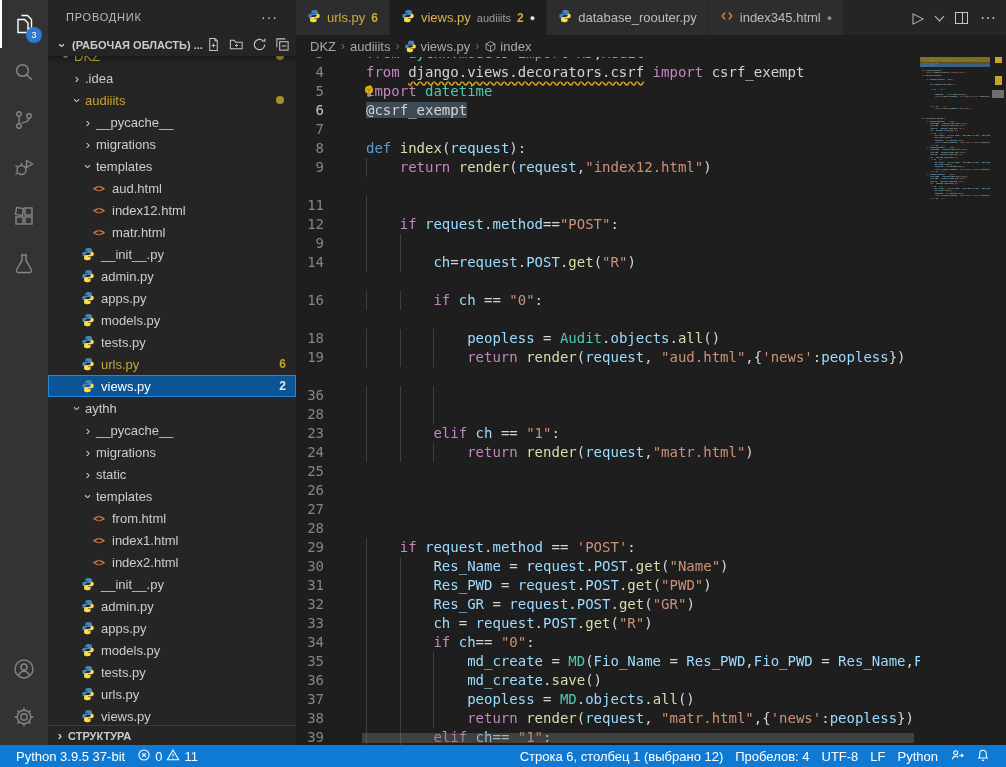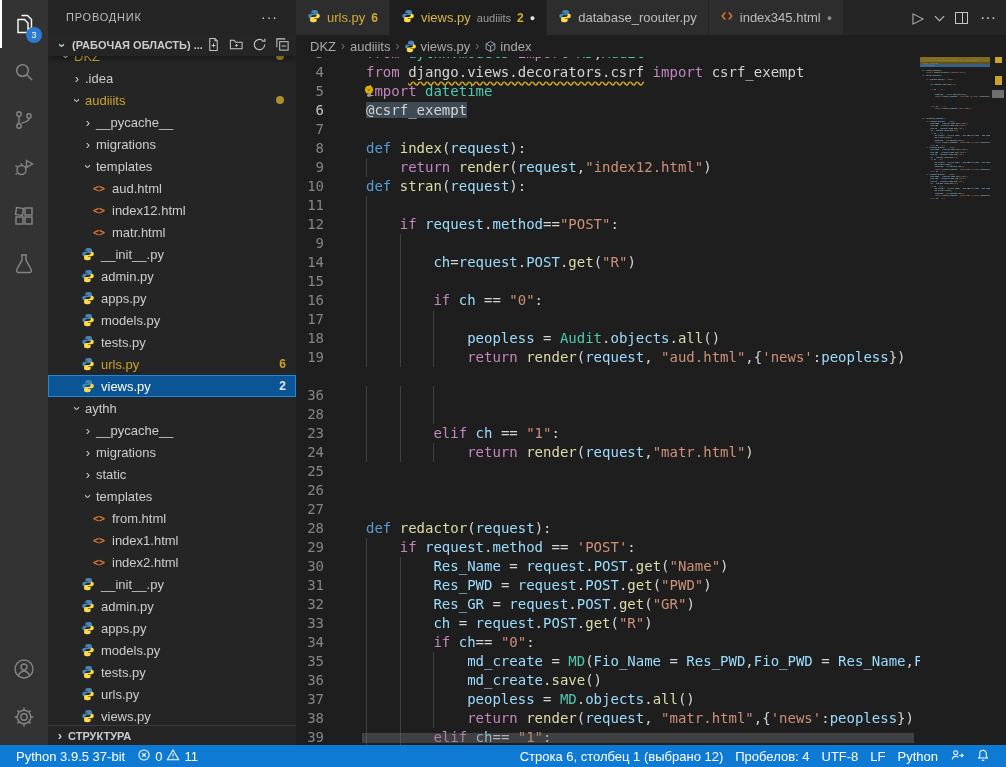--- a/index.html
+++ b/index.html
@@ -483,38 +483,35 @@
         <div class="cline" style="top: 25px;"><span class="lnum">5</span><span class="ltext"><span class="tk-kw">import</span><span class="tk-p"> </span><span class="tk-c">datetime</span></span></div>
         <span class="bulb"><svg viewBox="0 0 16 16">
             <circle cx="8" cy="6.5" r="4.6" fill="#ddb100"></circle>
             <rect x="6" y="11.5" width="4" height="3" rx="0.8" fill="#9a9a9a"></rect>
             <path d="M6.5 5.2l1.5 3 1.5-3" stroke="#8a6d00" stroke-width="1" fill="none"></path>
           </svg></span>
         <div class="cline" style="top: 44px;"><span class="lnum cur">6</span><span class="ltext"><span class="tk-sel">@csrf_exempt</span></span></div>
         <div class="cline" style="top: 63px;"><span class="lnum">7</span><span class="ltext"></span></div>
         <div class="cline" style="top: 82px;"><span class="lnum">8</span><span class="ltext"><span class="tk-def">def</span><span class="tk-p"> </span><span class="tk-fn">index</span><span class="tk-p">(</span><span class="tk-v">request</span><span class="tk-p">):</span></span></div>
         <div class="cline" style="top: 101px;"><span class="guide" style="left: 70px;"></span><span class="lnum">9</span><span class="ltext"><span class="tk-p">    </span><span class="tk-kw">return</span><span class="tk-p"> </span><span class="tk-fn">render</span><span class="tk-p">(</span><span class="tk-v">request</span><span class="tk-p">,</span><span class="tk-s">"index12.html"</span><span class="tk-p">)</span></span></div>
-        <div class="cline" style="top: 120px;"><span class="lnum">10</span><span class="ltext"><span class="tk-def">def</span><span class="tk-p"> </span><span class="tk-fn">stran</span><span class="tk-p">(</span><span class="tk-v">request</span><span class="tk-p">):</span></span></div>
         <div class="cline" style="top: 139px;"><span class="guide" style="left: 70px;"></span><span class="lnum">11</span><span class="ltext"></span></div>
         <div class="cline" style="top: 158px;"><span class="guide" style="left: 70px;"></span><span class="lnum">12</span><span class="ltext"><span class="tk-p">    </span><span class="tk-kw">if</span><span class="tk-p"> </span><span class="tk-v">request</span><span class="tk-p">.</span><span class="tk-v">method</span><span class="tk-p">==</span><span class="tk-s">"POST"</span><span class="tk-p">:</span></span></div>
         <div class="cline" style="top: 177px;"><span class="guide" style="left: 70px;"></span><span class="guide" style="left: 103.7px;"></span><span class="lnum">9</span><span class="ltext"></span></div>
         <div class="cline" style="top: 196px;"><span class="guide" style="left: 70px;"></span><span class="guide" style="left: 103.7px;"></span><span class="lnum">14</span><span class="ltext"><span class="tk-p">        </span><span class="tk-v">ch</span><span class="tk-p">=</span><span class="tk-v">request</span><span class="tk-p">.</span><span class="tk-v">POST</span><span class="tk-p">.</span><span class="tk-fn">get</span><span class="tk-p">(</span><span class="tk-s">"R"</span><span class="tk-p">)</span></span></div>
-        <div class="cline" style="top: 215px;"><span class="guide" style="left: 70px;"></span><span class="guide" style="left: 103.7px;"></span><span class="lnum">15</span><span class="ltext"></span></div>
         <div class="cline" style="top: 234px;"><span class="guide" style="left: 70px;"></span><span class="guide" style="left: 103.7px;"></span><span class="lnum">16</span><span class="ltext"><span class="tk-p">        </span><span class="tk-kw">if</span><span class="tk-p"> </span><span class="tk-v">ch</span><span class="tk-p"> == </span><span class="tk-s">"0"</span><span class="tk-p">:</span></span></div>
-        <div class="cline" style="top: 253px;"><span class="guide" style="left: 70px;"></span><span class="guide" style="left: 103.7px;"></span><span class="guide" style="left: 137.4px;"></span><span class="lnum">17</span><span class="ltext"></span></div>
         <div class="cline" style="top: 272px;"><span class="guide" style="left: 70px;"></span><span class="guide" style="left: 103.7px;"></span><span class="guide" style="left: 137.4px;"></span><span class="lnum">18</span><span class="ltext"><span class="tk-p">            </span><span class="tk-v">peopless</span><span class="tk-p"> = </span><span class="tk-c">Audit</span><span class="tk-p">.</span><span class="tk-v">objects</span><span class="tk-p">.</span><span class="tk-fn">all</span><span class="tk-p">()</span></span></div>
         <div class="cline" style="top: 291px;"><span class="guide" style="left: 70px;"></span><span class="guide" style="left: 103.7px;"></span><span class="guide" style="left: 137.4px;"></span><span class="lnum">19</span><span class="ltext"><span class="tk-p">            </span><span class="tk-kw">return</span><span class="tk-p"> </span><span class="tk-fn">render</span><span class="tk-p">(</span><span class="tk-v">request</span><span class="tk-p">, </span><span class="tk-s">"aud.html"</span><span class="tk-p">,{</span><span class="tk-s">'news'</span><span class="tk-p">:</span><span class="tk-v">peopless</span><span class="tk-p">})</span></span></div>
         <div class="cline" style="top: 329px;"><span class="guide" style="left: 70px;"></span><span class="guide" style="left: 103.7px;"></span><span class="guide" style="left: 137.4px;"></span><span class="lnum">36</span><span class="ltext"></span></div>
         <div class="cline" style="top: 348px;"><span class="guide" style="left: 70px;"></span><span class="guide" style="left: 103.7px;"></span><span class="guide" style="left: 137.4px;"></span><span class="lnum">28</span><span class="ltext"></span></div>
         <div class="cline" style="top: 367px;"><span class="guide" style="left: 70px;"></span><span class="guide" style="left: 103.7px;"></span><span class="lnum">23</span><span class="ltext"><span class="tk-p">        </span><span class="tk-kw">elif</span><span class="tk-p"> </span><span class="tk-v">ch</span><span class="tk-p"> == </span><span class="tk-s">"1"</span><span class="tk-p">:</span></span></div>
         <div class="cline" style="top: 386px;"><span class="guide" style="left: 70px;"></span><span class="guide" style="left: 103.7px;"></span><span class="guide" style="left: 137.4px;"></span><span class="lnum">24</span><span class="ltext"><span class="tk-p">            </span><span class="tk-kw">return</span><span class="tk-p"> </span><span class="tk-fn">render</span><span class="tk-p">(</span><span class="tk-v">request</span><span class="tk-p">,</span><span class="tk-s">"matr.html"</span><span class="tk-p">)</span></span></div>
         <div class="cline" style="top: 405px;"><span class="lnum">25</span><span class="ltext"></span></div>
         <div class="cline" style="top: 424px;"><span class="lnum">26</span><span class="ltext"></span></div>
         <div class="cline" style="top: 443px;"><span class="lnum">27</span><span class="ltext"></span></div>
-        <div class="cline" style="top: 462px;"><span class="lnum">28</span><span class="ltext"><span class="tk-def">def</span><span class="tk-p"> </span><span class="tk-fn">redactor</span><span class="tk-p">(</span><span class="tk-v">request</span><span class="tk-p">):</span></span></div>
+        <div class="cline" style="top: 462px;"><span class="lnum">28</span></div>
         <div class="cline" style="top: 481px;"><span class="guide" style="left: 70px;"></span><span class="lnum">29</span><span class="ltext"><span class="tk-p">    </span><span class="tk-kw">if</span><span class="tk-p"> </span><span class="tk-v">request</span><span class="tk-p">.</span><span class="tk-v">method</span><span class="tk-p"> == </span><span class="tk-s">'POST'</span><span class="tk-p">:</span></span></div>
         <div class="cline" style="top: 500px;"><span class="guide" style="left: 70px;"></span><span class="guide" style="left: 103.7px;"></span><span class="lnum">30</span><span class="ltext"><span class="tk-p">        </span><span class="tk-v">Res_Name</span><span class="tk-p"> = </span><span class="tk-v">request</span><span class="tk-p">.</span><span class="tk-v">POST</span><span class="tk-p">.</span><span class="tk-fn">get</span><span class="tk-p">(</span><span class="tk-s">"Name"</span><span class="tk-p">)</span></span></div>
         <div class="cline" style="top: 519px;"><span class="guide" style="left: 70px;"></span><span class="guide" style="left: 103.7px;"></span><span class="lnum">31</span><span class="ltext"><span class="tk-p">        </span><span class="tk-v">Res_PWD</span><span class="tk-p"> = </span><span class="tk-v">request</span><span class="tk-p">.</span><span class="tk-v">POST</span><span class="tk-p">.</span><span class="tk-fn">get</span><span class="tk-p">(</span><span class="tk-s">"PWD"</span><span class="tk-p">)</span></span></div>
         <div class="cline" style="top: 538px;"><span class="guide" style="left: 70px;"></span><span class="guide" style="left: 103.7px;"></span><span class="lnum">32</span><span class="ltext"><span class="tk-p">        </span><span class="tk-v">Res_GR</span><span class="tk-p"> = </span><span class="tk-v">request</span><span class="tk-p">.</span><span class="tk-v">POST</span><span class="tk-p">.</span><span class="tk-fn">get</span><span class="tk-p">(</span><span class="tk-s">"GR"</span><span class="tk-p">)</span></span></div>
         <div class="cline" style="top: 557px;"><span class="guide" style="left: 70px;"></span><span class="guide" style="left: 103.7px;"></span><span class="lnum">33</span><span class="ltext"><span class="tk-p">        </span><span class="tk-v">ch</span><span class="tk-p"> = </span><span class="tk-v">request</span><span class="tk-p">.</span><span class="tk-v">POST</span><span class="tk-p">.</span><span class="tk-fn">get</span><span class="tk-p">(</span><span class="tk-s">"R"</span><span class="tk-p">)</span></span></div>
         <div class="cline" style="top: 576px;"><span class="guide" style="left: 70px;"></span><span class="guide" style="left: 103.7px;"></span><span class="lnum">34</span><span class="ltext"><span class="tk-p">        </span><span class="tk-kw">if</span><span class="tk-p"> </span><span class="tk-v">ch</span><span class="tk-p">== </span><span class="tk-s">"0"</span><span class="tk-p">:</span></span></div>
         <div class="cline" style="top: 595px;"><span class="guide" style="left: 70px;"></span><span class="guide" style="left: 103.7px;"></span><span class="guide" style="left: 137.4px;"></span><span class="lnum">35</span><span class="ltext"><span class="tk-p">            </span><span class="tk-v">md_create</span><span class="tk-p"> = </span><span class="tk-c">MD</span><span class="tk-p">(</span><span class="tk-v">Fio_Name</span><span class="tk-p"> = </span><span class="tk-v">Res_PWD</span><span class="tk-p">,</span><span class="tk-v">Fio_PWD</span><span class="tk-p"> = </span><span class="tk-v">Res_Name</span><span class="tk-p">,</span><span class="tk-v">F</span></span></div>
         <div class="cline" style="top: 614px;"><span class="guide" style="left: 70px;"></span><span class="guide" style="left: 103.7px;"></span><span class="guide" style="left: 137.4px;"></span><span class="lnum">36</span><span class="ltext"><span class="tk-p">            </span><span class="tk-v">md_create</span><span class="tk-p">.</span><span class="tk-fn">save</span><span class="tk-p">()</span></span></div>
         <div class="cline" style="top: 633px;"><span class="guide" style="left: 70px;"></span><span class="guide" style="left: 103.7px;"></span><span class="guide" style="left: 137.4px;"></span><span class="lnum">37</span><span class="ltext"><span class="tk-p">            </span><span class="tk-v">peopless</span><span class="tk-p"> = </span><span class="tk-c">MD</span><span class="tk-p">.</span><span class="tk-v">objects</span><span class="tk-p">.</span><span class="tk-fn">all</span><span class="tk-p">()</span></span></div>
         <div class="cline" style="top: 652px;"><span class="guide" style="left: 70px;"></span><span class="guide" style="left: 103.7px;"></span><span class="guide" style="left: 137.4px;"></span><span class="lnum">38</span><span class="ltext"><span class="tk-p">            </span><span class="tk-kw">return</span><span class="tk-p"> </span><span class="tk-fn">render</span><span class="tk-p">(</span><span class="tk-v">request</span><span class="tk-p">, </span><span class="tk-s">"matr.html"</span><span class="tk-p">,{</span><span class="tk-s">'news'</span><span class="tk-p">:</span><span class="tk-v">peopless</span><span class="tk-p">})</span></span></div>

